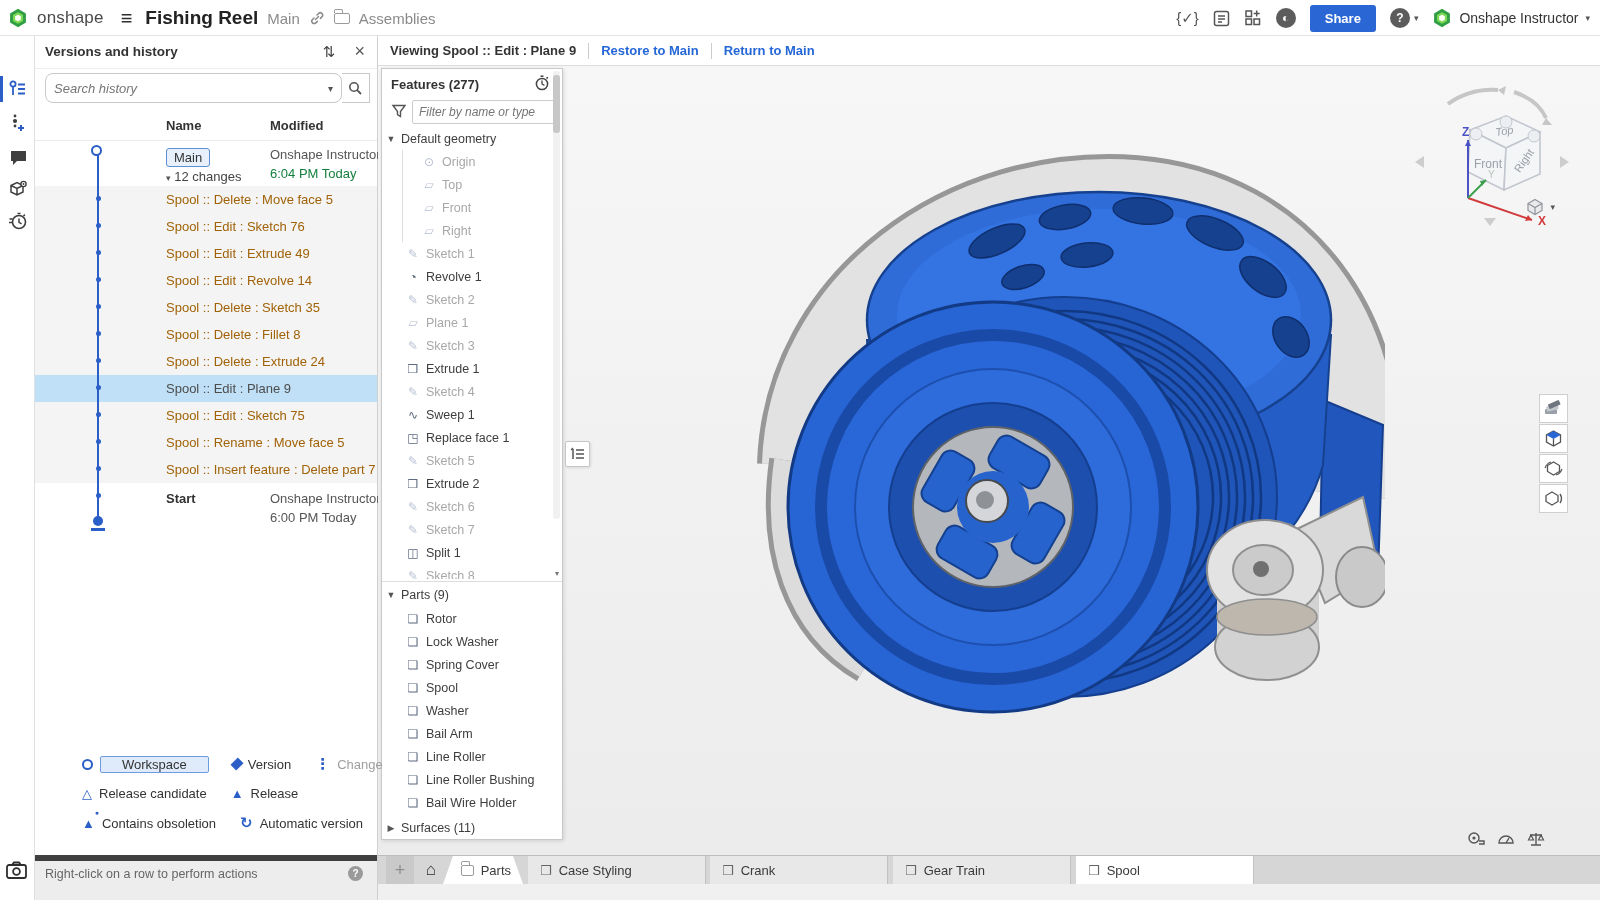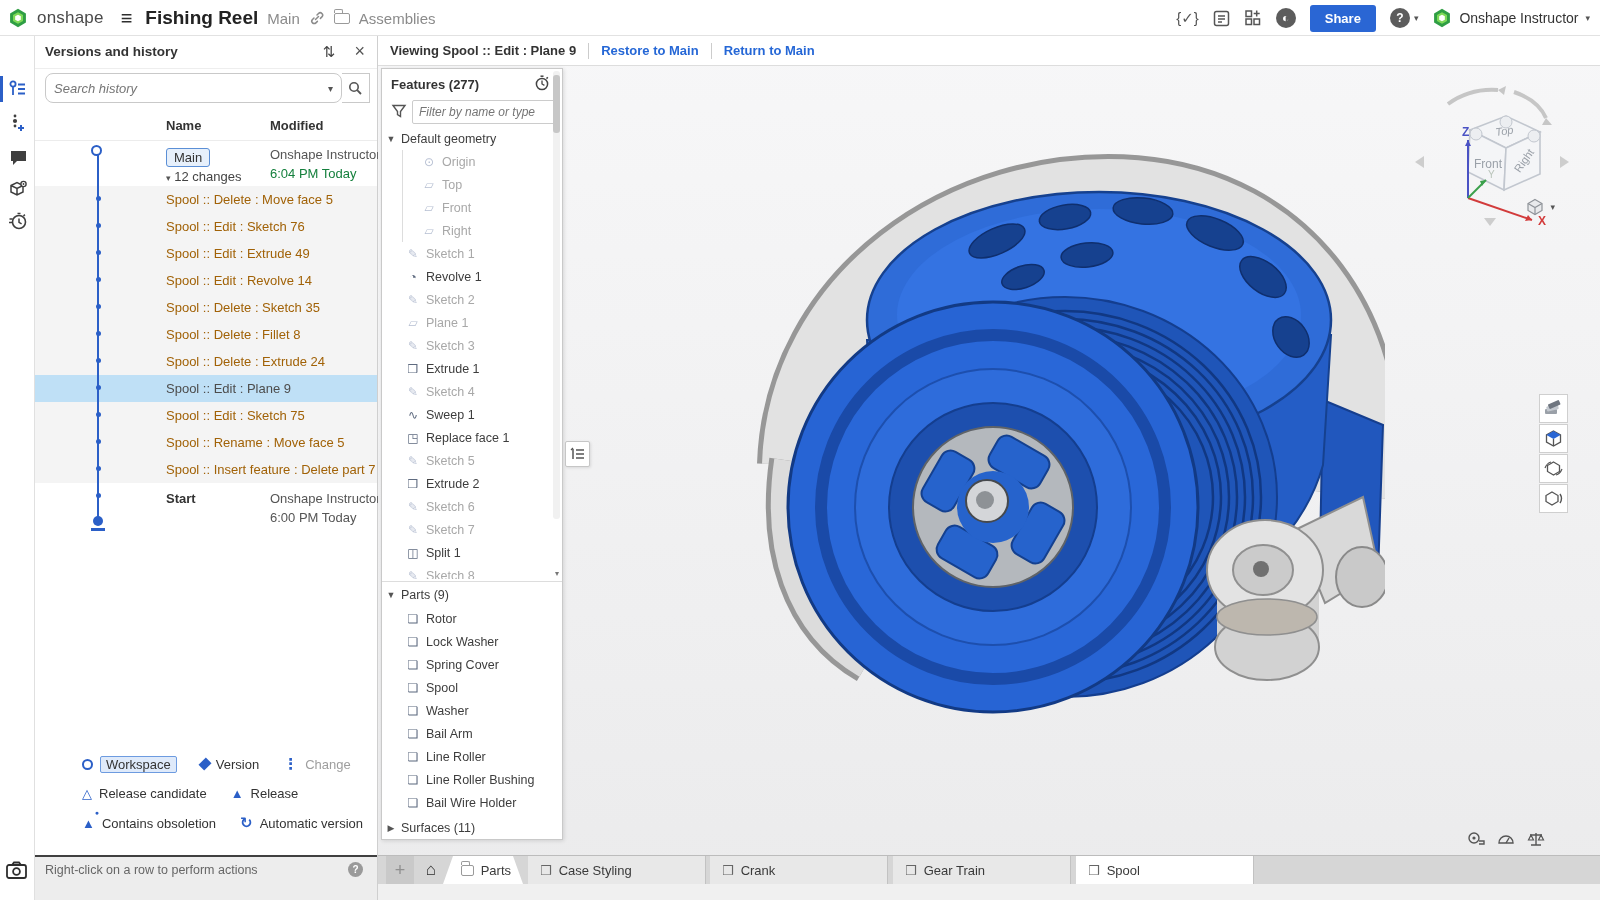--- a/index.html
+++ b/index.html
@@ -60,29 +60,29 @@
   .tl-line { position:absolute; left:62px; top:116px; width:2px; height:370px; background:#2b5fc7; }
   .tl-circle { position:absolute; left:56px; top:109px; width:11px; height:11px; border:2.5px solid #2b5fc7; border-radius:50%; background:#fff; z-index:2; }
   .tl-dot { position:absolute; left:60.5px; width:5px; height:5px; border-radius:50%; background:#2b5fc7; z-index:2; }
   .tl-end { position:absolute; left:58px; top:480px; width:10px; height:10px; border-radius:50%; background:#2b5fc7; z-index:2; }
   .tl-end-base { position:absolute; left:56px; top:492px; width:14px; height:2.5px; background:#2b5fc7; z-index:2; }
   
   #legend { position:absolute; left:47px; top:719px; width:292px; color:#333; font-size:13px; }
   .lg-row { display:flex; align-items:center; margin-bottom:13px; }
   .lg-item { display:flex; align-items:center; gap:7px; margin-right:24px; }
   .lg-ws-circle { width:11px; height:11px; border:2px solid #2b5fc7; border-radius:50%; background:#fff; }
-  .lg-chip { border:1px solid #6d9be0; background:#dfeafa; border-radius:2px; padding:0 5px; }
+  .lg-chip { border:1px solid #6d9be0; background:#dfeafa; border-radius:2px; padding:0 21px; }
   .lg-diamond { width:8px; height:8px; background:#2b5fc7; transform:rotate(45deg) scale(1,1.3); }
   .lg-dots { color:#2b5fc7; font-weight:bold; font-size:15px; letter-spacing:0; }
   .lg-gray { color:#9e9e9e; }
   .lg-tri { color:#2b5fc7; font-size:13px; }
   .lg-obso { position:relative; }
   .lg-obso:after { content:"●"; position:absolute; right:-4px; top:-7px; font-size:7px; color:#2b5fc7; }
   .lg-auto { color:#2b5fc7; font-size:15px; font-weight:bold; }
-  .vp-hint { position:absolute; left:0; top:819px; width:100%; height:45px; background:#ededed; border-top:2px solid #404040; }
+  .vp-hint { position:absolute; left:0; top:819px; width:100%; height:45px; background:#ededed; border-top:6px solid #404040; }
   .vp-hint-text { position:absolute; left:10px; top:6px; color:#666; font-size:12.5px; }
   .hint-q { position:absolute; right:14px; top:5px; width:15px; height:15px; border-radius:50%; background:#9a9a9a; color:#fff; font-size:10px; font-weight:bold; display:flex; align-items:center; justify-content:center; }
 
   
   #viewport { left:378px; top:36px; width:1222px; height:864px; background:linear-gradient(#f7f7f8,#ebebec); }
   #viewbar { position:absolute; left:0; top:0; width:100%; height:30px; background:#fff; border-bottom:1px solid #ddd; display:flex; align-items:center; }
   .vb-viewing { font-weight:bold; color:#333; margin-left:12px; }
   .vb-sep { width:1px; height:16px; background:#ccc; margin:0 12px; }
   .vb-link { color:#2567d6; font-weight:bold; cursor:pointer; }
 

